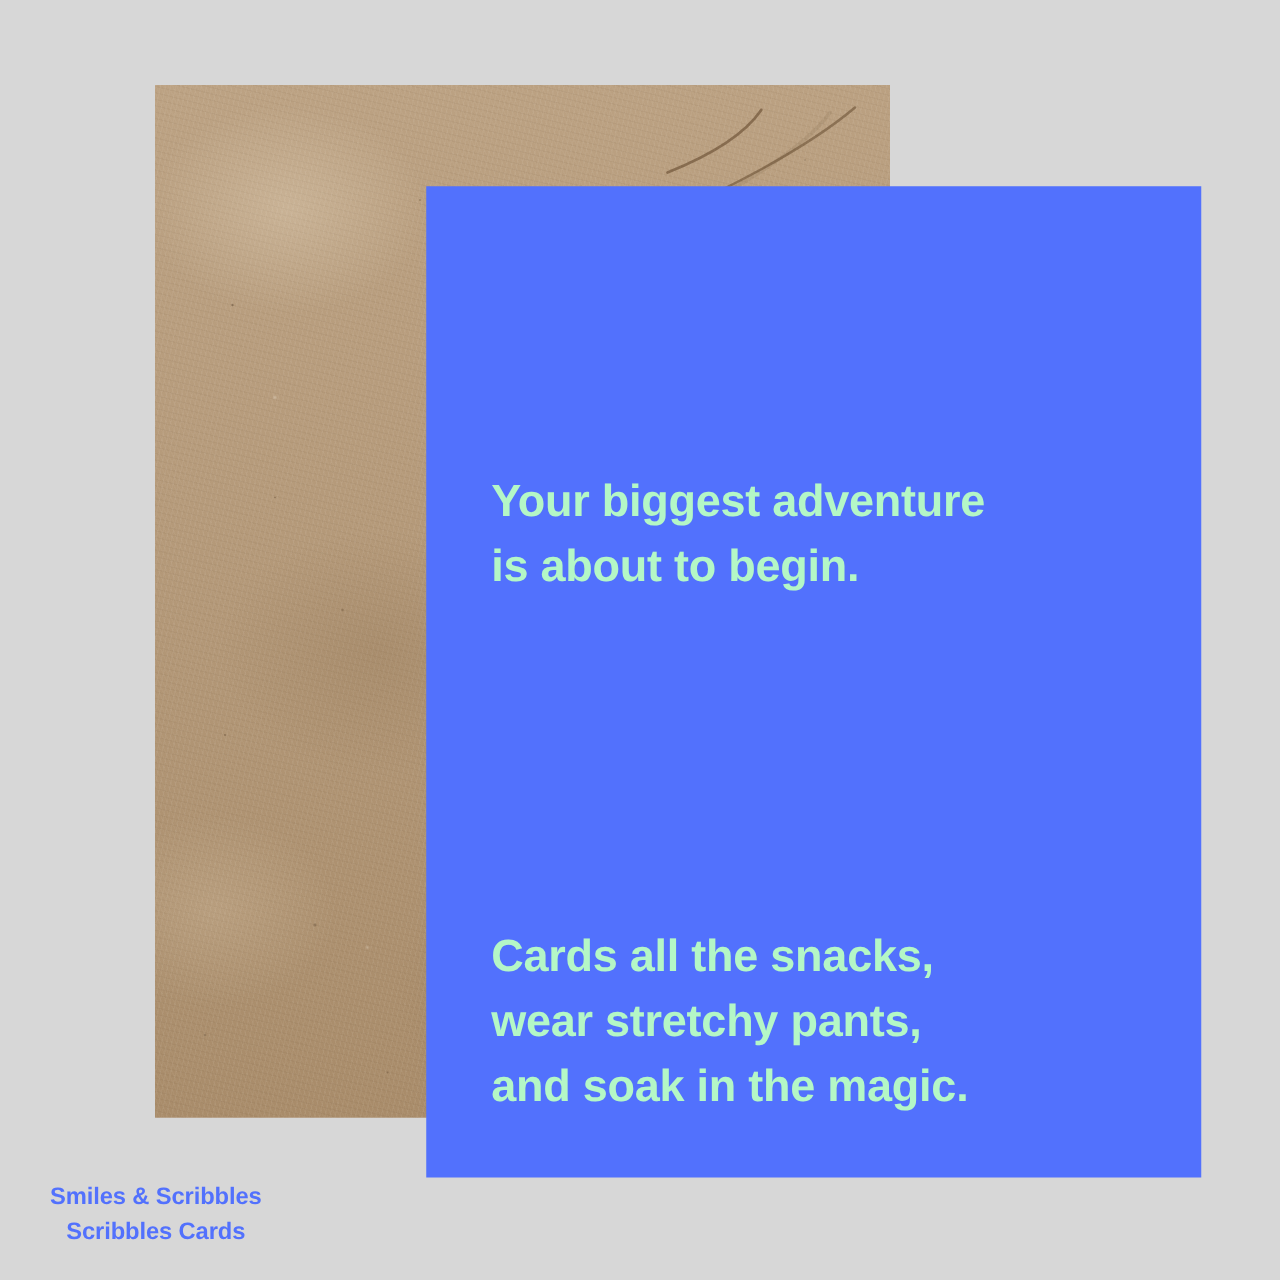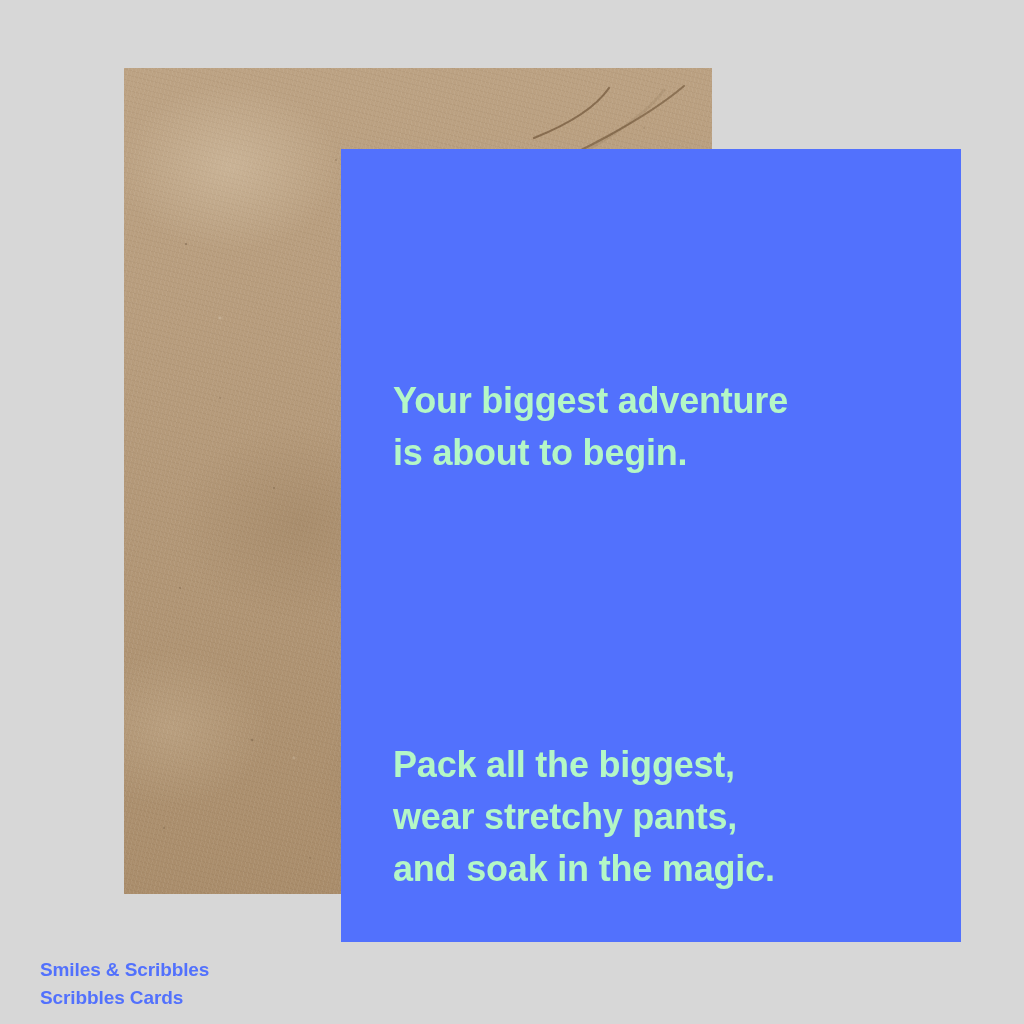--- a/index.html
+++ b/index.html
@@ -102,22 +102,21 @@
   #brand {
     position: absolute;
     left: 40px;
     top: 944px;
     color: #5271fd;
     font-family: "Liberation Sans", sans-serif;
     font-weight: bold;
     font-size: 19px;
     line-height: 28px;
     letter-spacing: -0.1px;
-    text-align: left;
-    margin-top: 12px;
+    text-align: center;
   }
   .brand-line { display: block; white-space: nowrap; }
 </style>
 </head>
 <body>
 
 <div id="stage">
 
   <div id="envelope">
     <div id="envelope-speckles"></div>
@@ -127,21 +126,21 @@
       <path d="M 560 18 C 520 52, 452 86, 410 104" stroke="rgba(92,66,38,0.50)" stroke-width="2" fill="none" stroke-linecap="round"></path>
       <path d="M 410 104 C 380 118, 342 130, 300 150" stroke="rgba(92,66,38,0.35)" stroke-width="1.6" fill="none" stroke-linecap="round"></path>
     </svg>
   </div>
 
   <div id="card">
     <div id="card-message">
       <p class="msg-para">Your biggest adventure
 is about to begin.</p>
       <div class="msg-gap"></div>
-      <p class="msg-para">Pack all the biggest,
+      <p class="msg-para">Cards all the snacks,
 wear stretchy pants,
 and soak in the magic.</p>
       <div class="msg-gap"></div>
       
     </div>
   </div>
 
   <div id="brand">
     <span class="brand-line">Smiles &amp; Scribbles</span>
     <span class="brand-line">Scribbles Cards</span>

